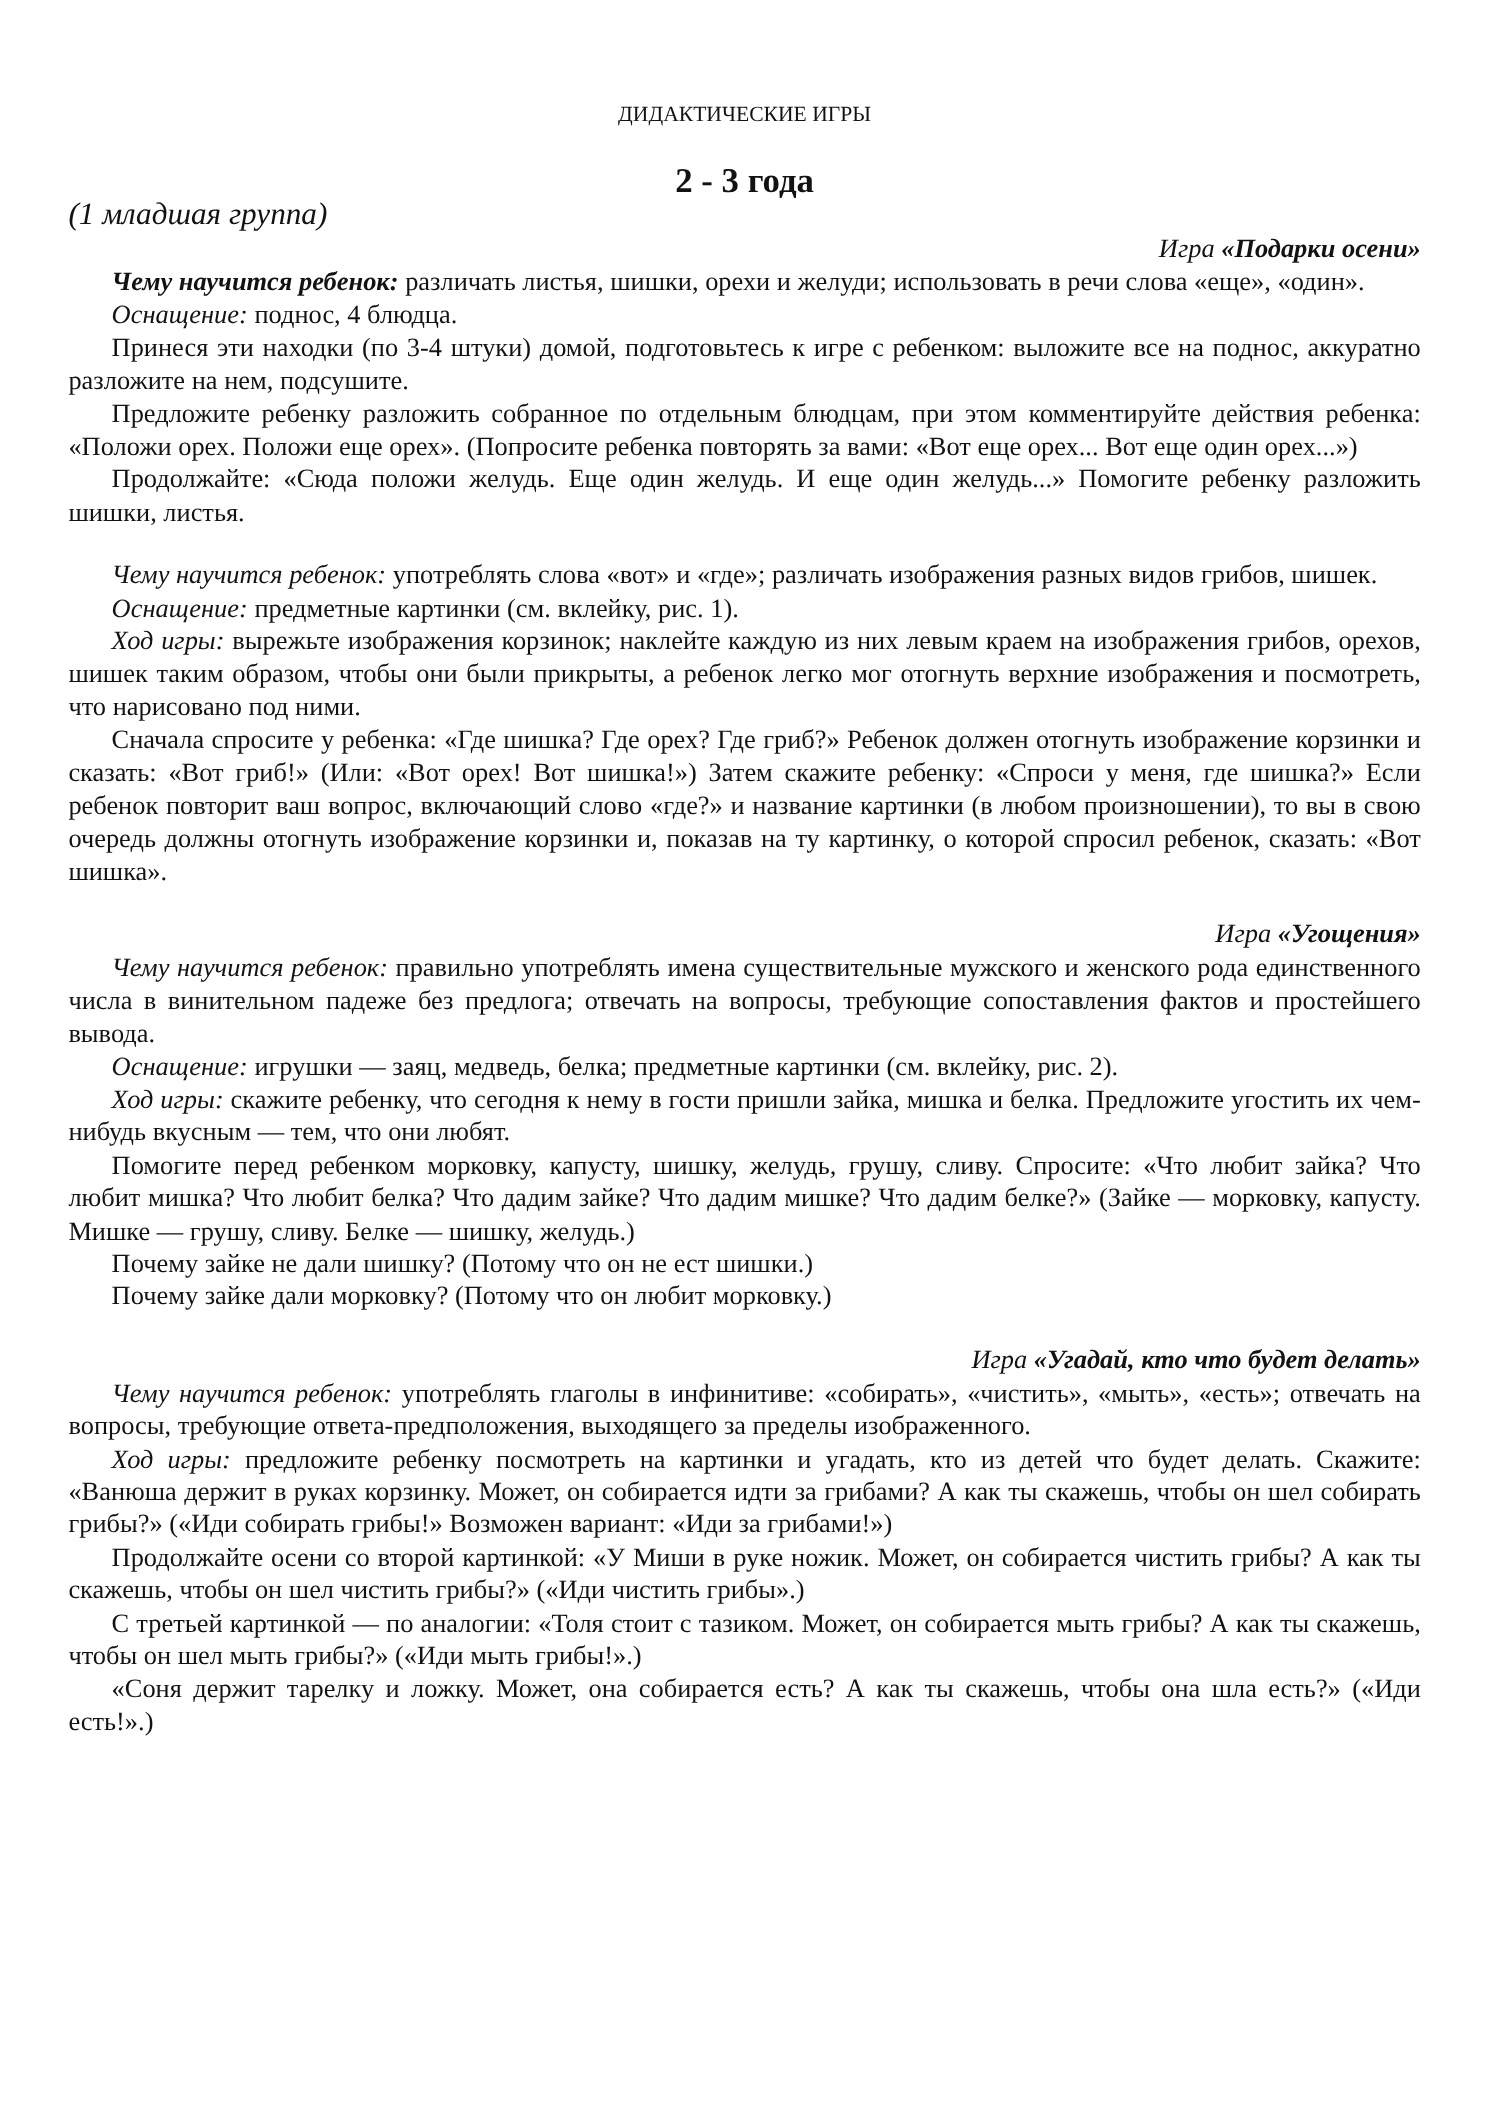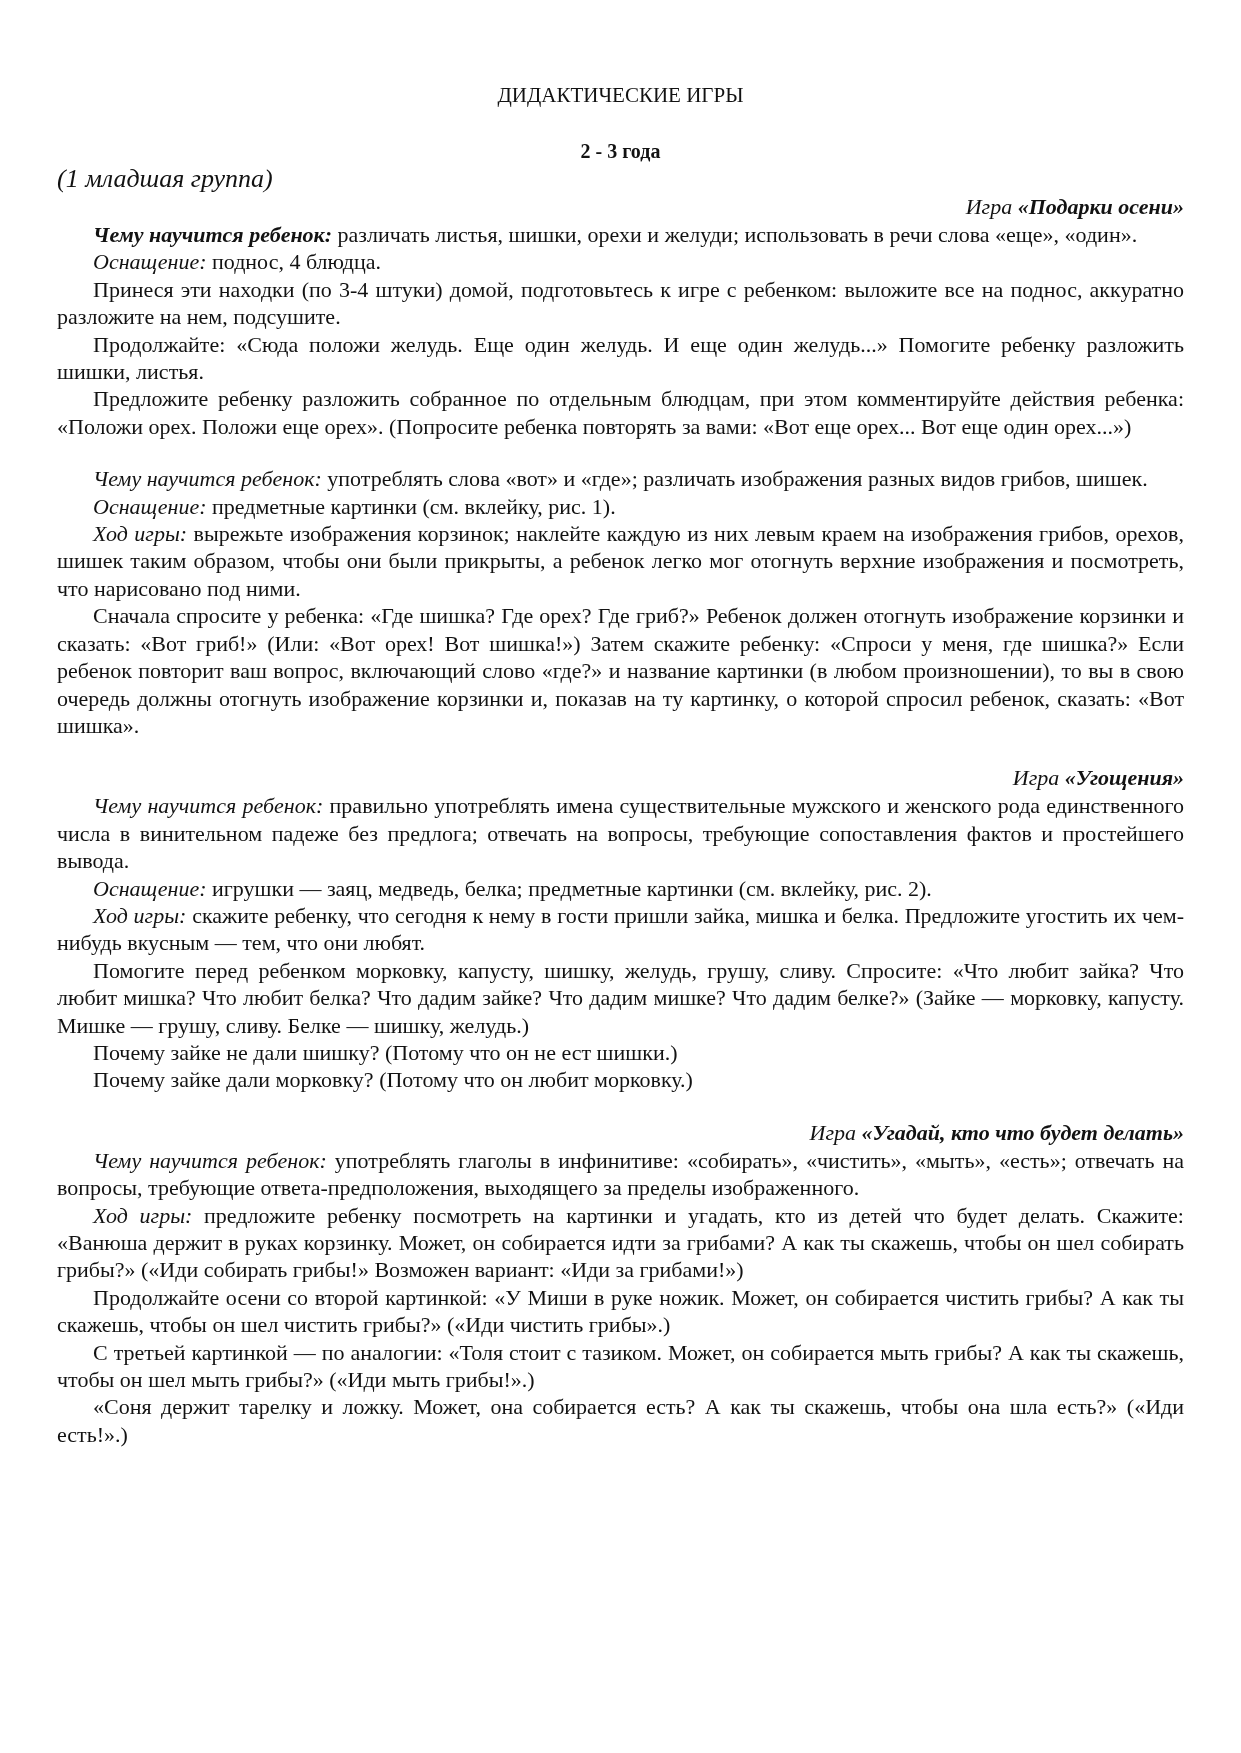--- a/index.html
+++ b/index.html
@@ -13,28 +13,28 @@
   }
   .page {
     width: 1241px;
     height: 1753px;
     padding: 82px 57px 0 57px;
     background: #ffffff;
   }
   .doc-title {
     text-align: center;
     font-weight: 400;
-    font-size: 21px;
+    font-size: 18px;
     line-height: 27px;
     margin-bottom: 28px;
   }
   .age-heading {
     text-align: center;
     font-weight: 700;
-    font-size: 20px;
+    font-size: 29px;
     line-height: 28px;
   }
   .group-heading {
     font-style: italic;
     font-size: 26px;
     line-height: 28px;
   }
   .game-section { margin-top: 0; }
   .game-section + .game-section { margin-top: 25px; }
   .game-heading {
@@ -59,22 +59,22 @@
 <div class="page">
   <h1 class="doc-title">ДИДАКТИЧЕСКИЕ ИГРЫ</h1>
   <div class="age-heading">2 - 3 года</div>
   <div class="group-heading">(1 младшая группа)</div>
   <div id="sections">
       <section class="game-section">
         <div class="game-heading"><span>Игра </span><span class="game-title">«Подарки осени»</span></div>
         <p class="para"><span class="lead bold">Чему научится ребенок:</span> различать листья, шишки, орехи и желуди; использовать в речи слова «еще», «один».</p>
         <p class="para"><span class="lead">Оснащение:</span> поднос, 4 блюдца.</p>
         <p class="para">Принеся эти находки (по 3-4 штуки) домой, подготовьтесь к игре с ребенком: выложите все на поднос, аккуратно разложите на нем, подсушите.</p>
+        <p class="para">Предложите ребенку разложить собранное по отдельным блюдцам, при этом комментируйте действия ребенка: «Положи орех. Положи еще орех». (Попросите ребенка повторять за вами: «Вот еще орех... Вот еще один орех...»)</p>
         <p class="para">Продолжайте: «Сюда положи желудь. Еще один желудь. И еще один желудь...» Помогите ребенку разложить шишки, листья.</p>
-        <p class="para">Предложите ребенку разложить собранное по отдельным блюдцам, при этом комментируйте действия ребенка: «Положи орех. Положи еще орех». (Попросите ребенка повторять за вами: «Вот еще орех... Вот еще один орех...»)</p>
       </section>
       <section class="game-section">
         <p class="para"><span class="lead">Чему научится ребенок:</span> употреблять слова «вот» и «где»; различать изображения разных видов грибов, шишек.</p>
         <p class="para"><span class="lead">Оснащение:</span> предметные картинки (см. вклейку, рис. 1).</p>
         <p class="para"><span class="lead">Ход игры:</span> вырежьте изображения корзинок; наклейте каждую из них левым краем на изображения грибов, орехов, шишек таким образом, чтобы они были прикрыты, а ребенок легко мог отогнуть верхние изображения и посмотреть, что нарисовано под ними.</p>
         <p class="para">Сначала спросите у ребенка: «Где шишка? Где орех? Где гриб?» Ребенок должен отогнуть изображение корзинки и сказать: «Вот гриб!» (Или: «Вот орех! Вот шишка!») Затем скажите ребенку: «Спроси у меня, где шишка?» Если ребенок повторит ваш вопрос, включающий слово «где?» и название картинки (в любом произношении), то вы в свою очередь должны отогнуть изображение корзинки и, показав на ту картинку, о которой спросил ребенок, сказать: «Вот шишка».</p>
       </section>
       <section class="game-section">
         <div class="game-heading"><span>Игра </span><span class="game-title">«Угощения»</span></div>
         <p class="para"><span class="lead">Чему научится ребенок:</span> правильно употреблять имена существительные мужского и женского рода единственного числа в винительном падеже без предлога; отвечать на вопросы, требующие сопоставления фактов и простейшего вывода.</p>

